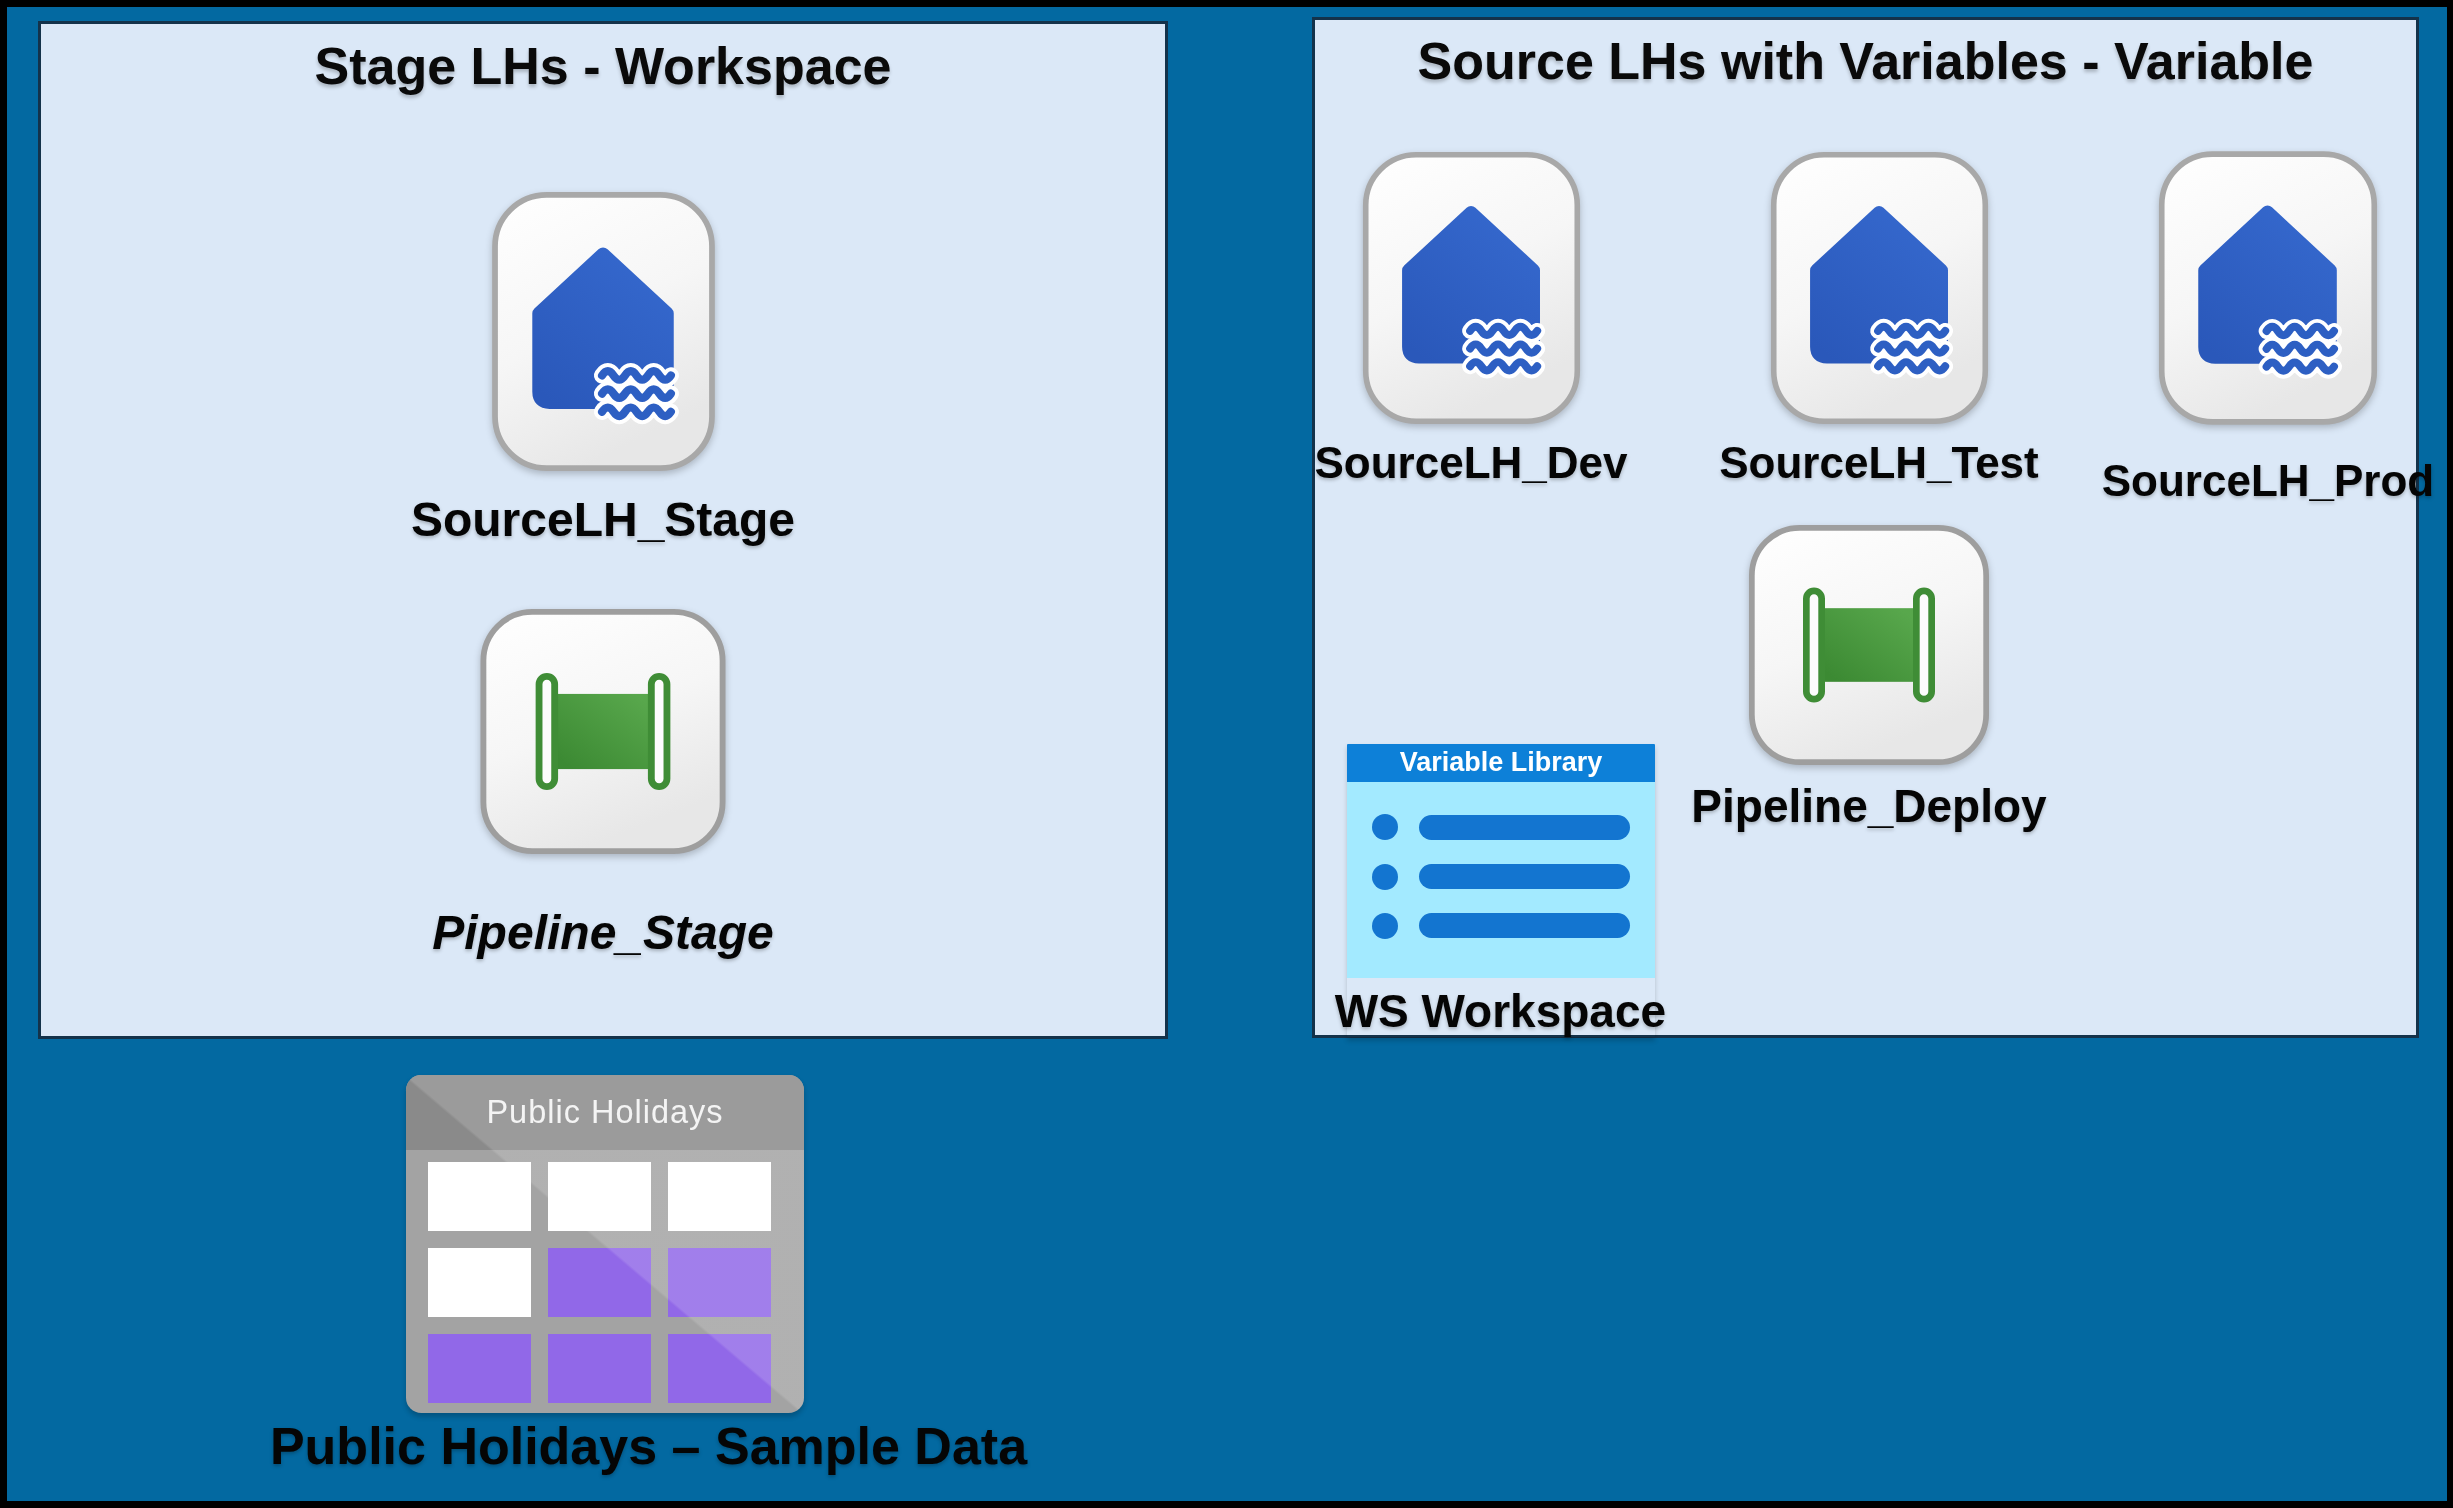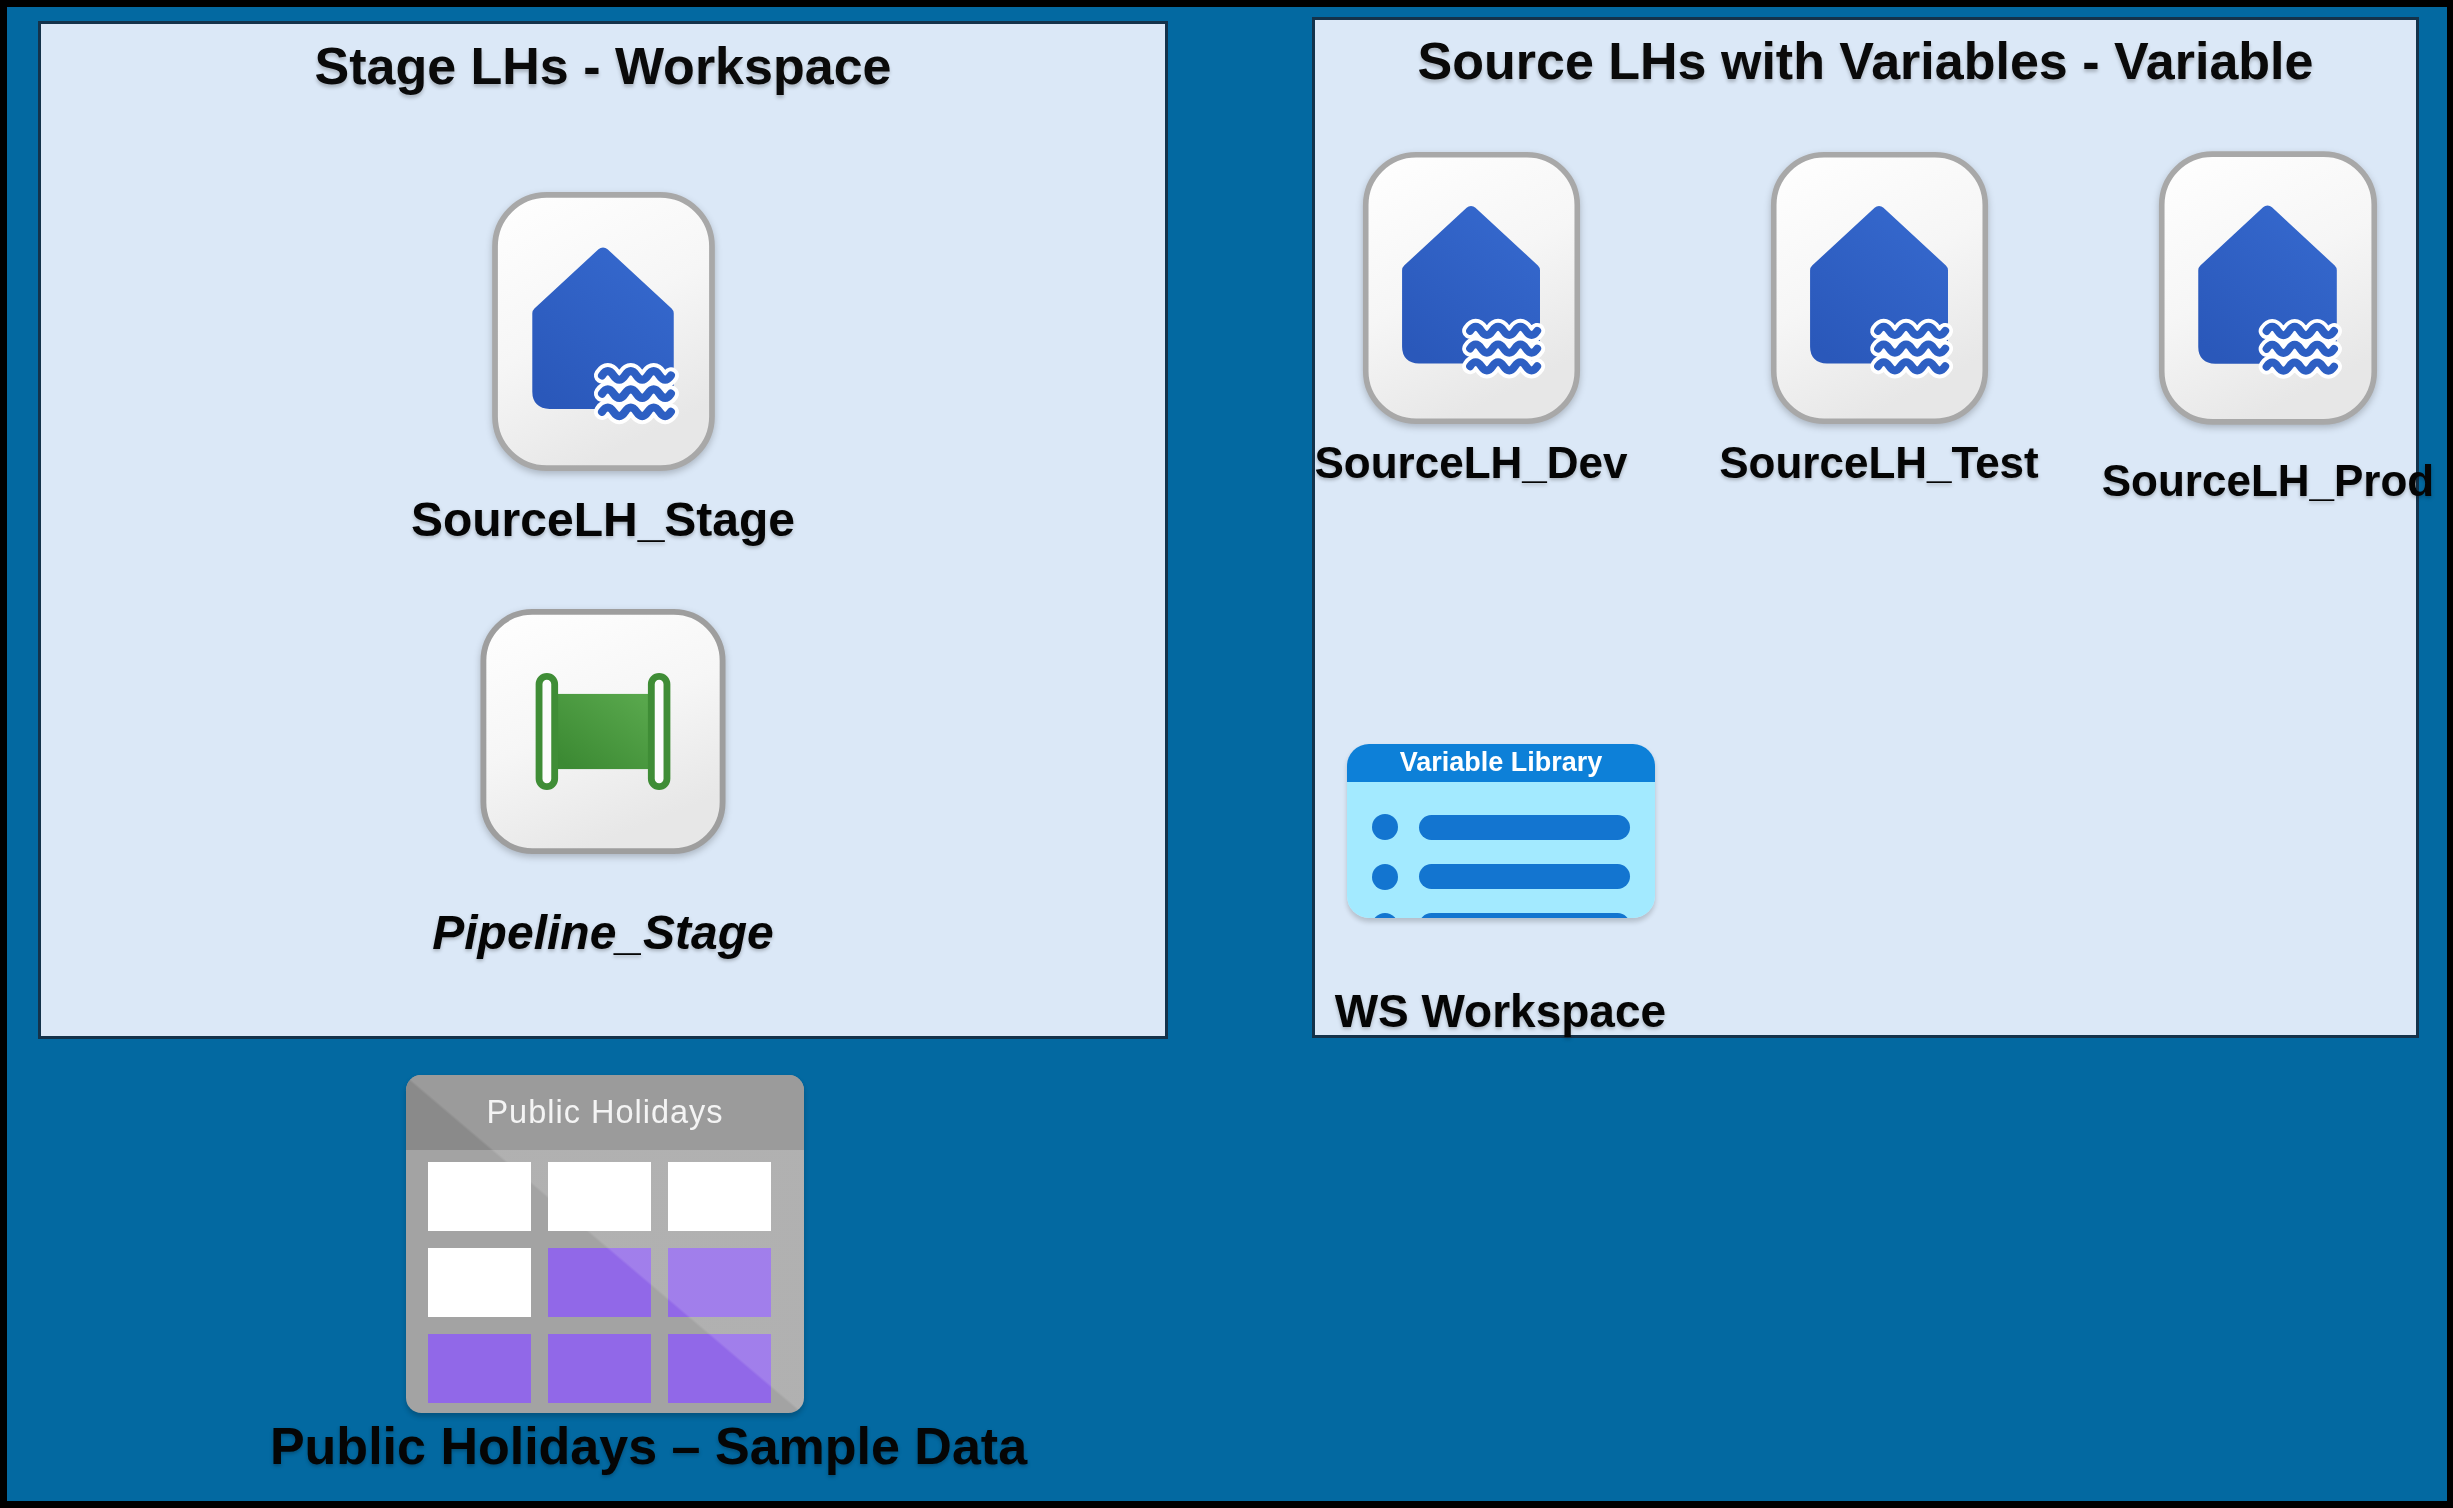--- a/index.html
+++ b/index.html
@@ -21,21 +21,21 @@
   .item-label{font-weight:700;color:#050505;text-align:center;
               text-shadow:0 1.9px 3.8px rgba(0,0,0,.25);}
   .lbl-50{font-size:48px;}
   .lbl-46{font-size:44px;}
   .lbl-48{font-size:46px;}
   .lbl-54{font-size:52px;}
 
   .icon-svg{display:block;filter:drop-shadow(0 3.8px 3.8px rgba(0,0,0,.22));}
 
   
-  .vl-icon{width:308px;height:174px;border-radius:22px;overflow:hidden;
+  .vl-icon{width:308px;height:293px;border-radius:1px;overflow:hidden;
            box-shadow:0 3.8px 5.7px rgba(0,0,0,.18);}
   .vl-header{height:38px;background:#0d80d8;color:#ffffff;font-weight:700;font-size:27px;
              display:flex;align-items:center;justify-content:center;}
   .vl-body{height:196px;background:#a3eaff;display:flex;flex-direction:column;
            justify-content:space-evenly;padding:9.6px 25px 15.3px 25px;box-sizing:border-box;}
   .vl-row{display:flex;align-items:center;gap:21px;}
   .vl-dot{width:26px;height:26px;border-radius:50%;background:#1375d0;flex:0 0 auto;}
   .vl-bar{flex:1;height:25px;border-radius:12.4px;background:#1375d0;}
 
   
@@ -162,20 +162,29 @@
           <g stroke="#2d5fc3" stroke-width="8.5">
             <path d="M116 193 q6 -9 12 0 t12 0 t12 0 t12 0 t12 0 t12 0"></path>
             <path d="M116 212 q6 -9 12 0 t12 0 t12 0 t12 0 t12 0 t12 0"></path>
             <path d="M116 231 q6 -9 12 0 t12 0 t12 0 t12 0 t12 0 t12 0"></path>
           </g>
         </g>
       </svg>
       <div class="item-label lbl-46" style="margin-top:27px;">SourceLH_Prod</div>
     </div>
 
+    <div class="abs" style="left:363px;top:504px;width:382px;text-align:center;">
+      <svg class="icon-svg" style="margin:0 auto;" width="242" height="242" viewBox="0 0 253 253">
+        <rect x="4" y="4" width="245" height="245" rx="50" fill="url(#cardG)" stroke="#9e9e9e" stroke-width="6"></rect>
+        <rect x="74" y="88" width="106" height="77" fill="url(#pipeG)"></rect>
+        <rect x="61" y="70" width="16" height="113" rx="8" fill="#fcfcfc" stroke="#3f8d36" stroke-width="7"></rect>
+        <rect x="176" y="70" width="16" height="113" rx="8" fill="#fcfcfc" stroke="#3f8d36" stroke-width="7"></rect>
+      </svg>
+      <div class="item-label lbl-48" style="margin-top:13.4px;">Pipeline_Deploy</div>
+    </div>
 
     <div class="abs" style="left:32px;top:724px;">
       <div class="vl-icon">
         <div class="vl-header">Variable Library</div>
         <div class="vl-body">
           <div class="vl-row">
             <span class="vl-dot"></span>
             <span class="vl-bar"></span>
           </div>
           <div class="vl-row">

